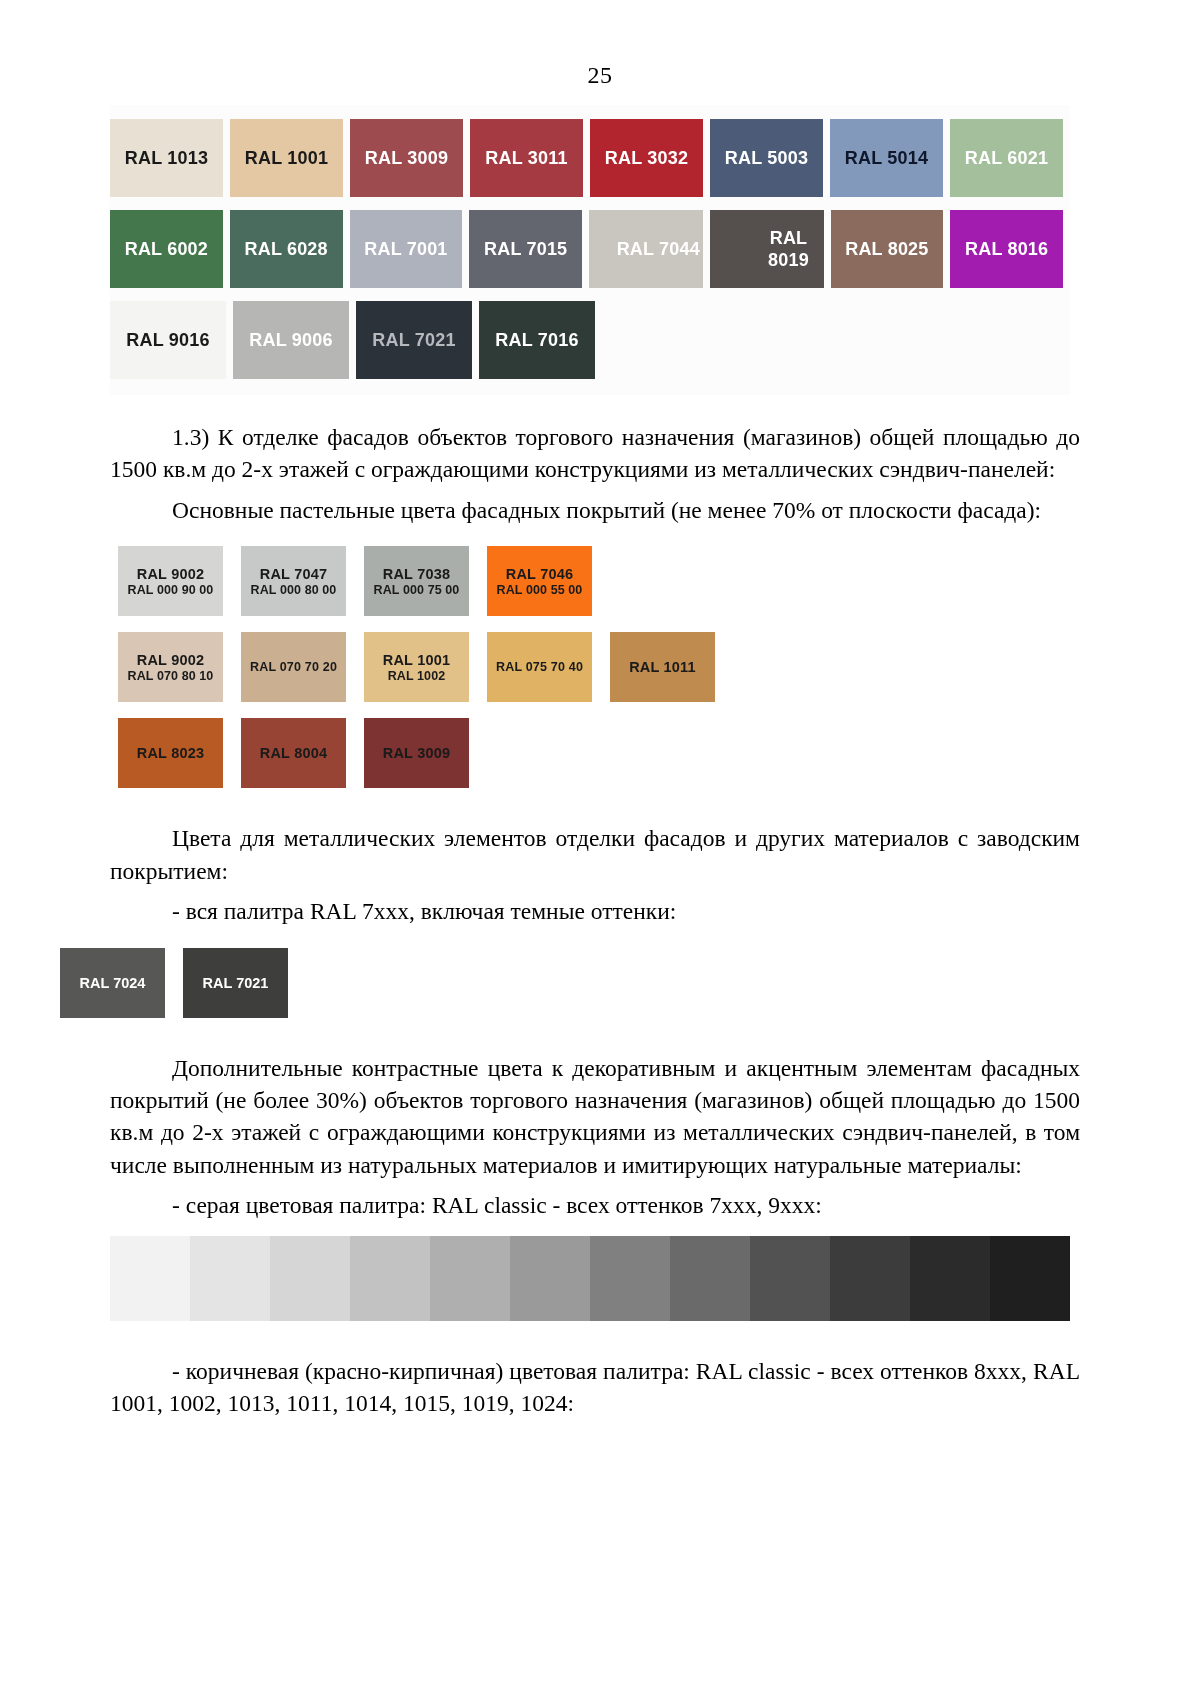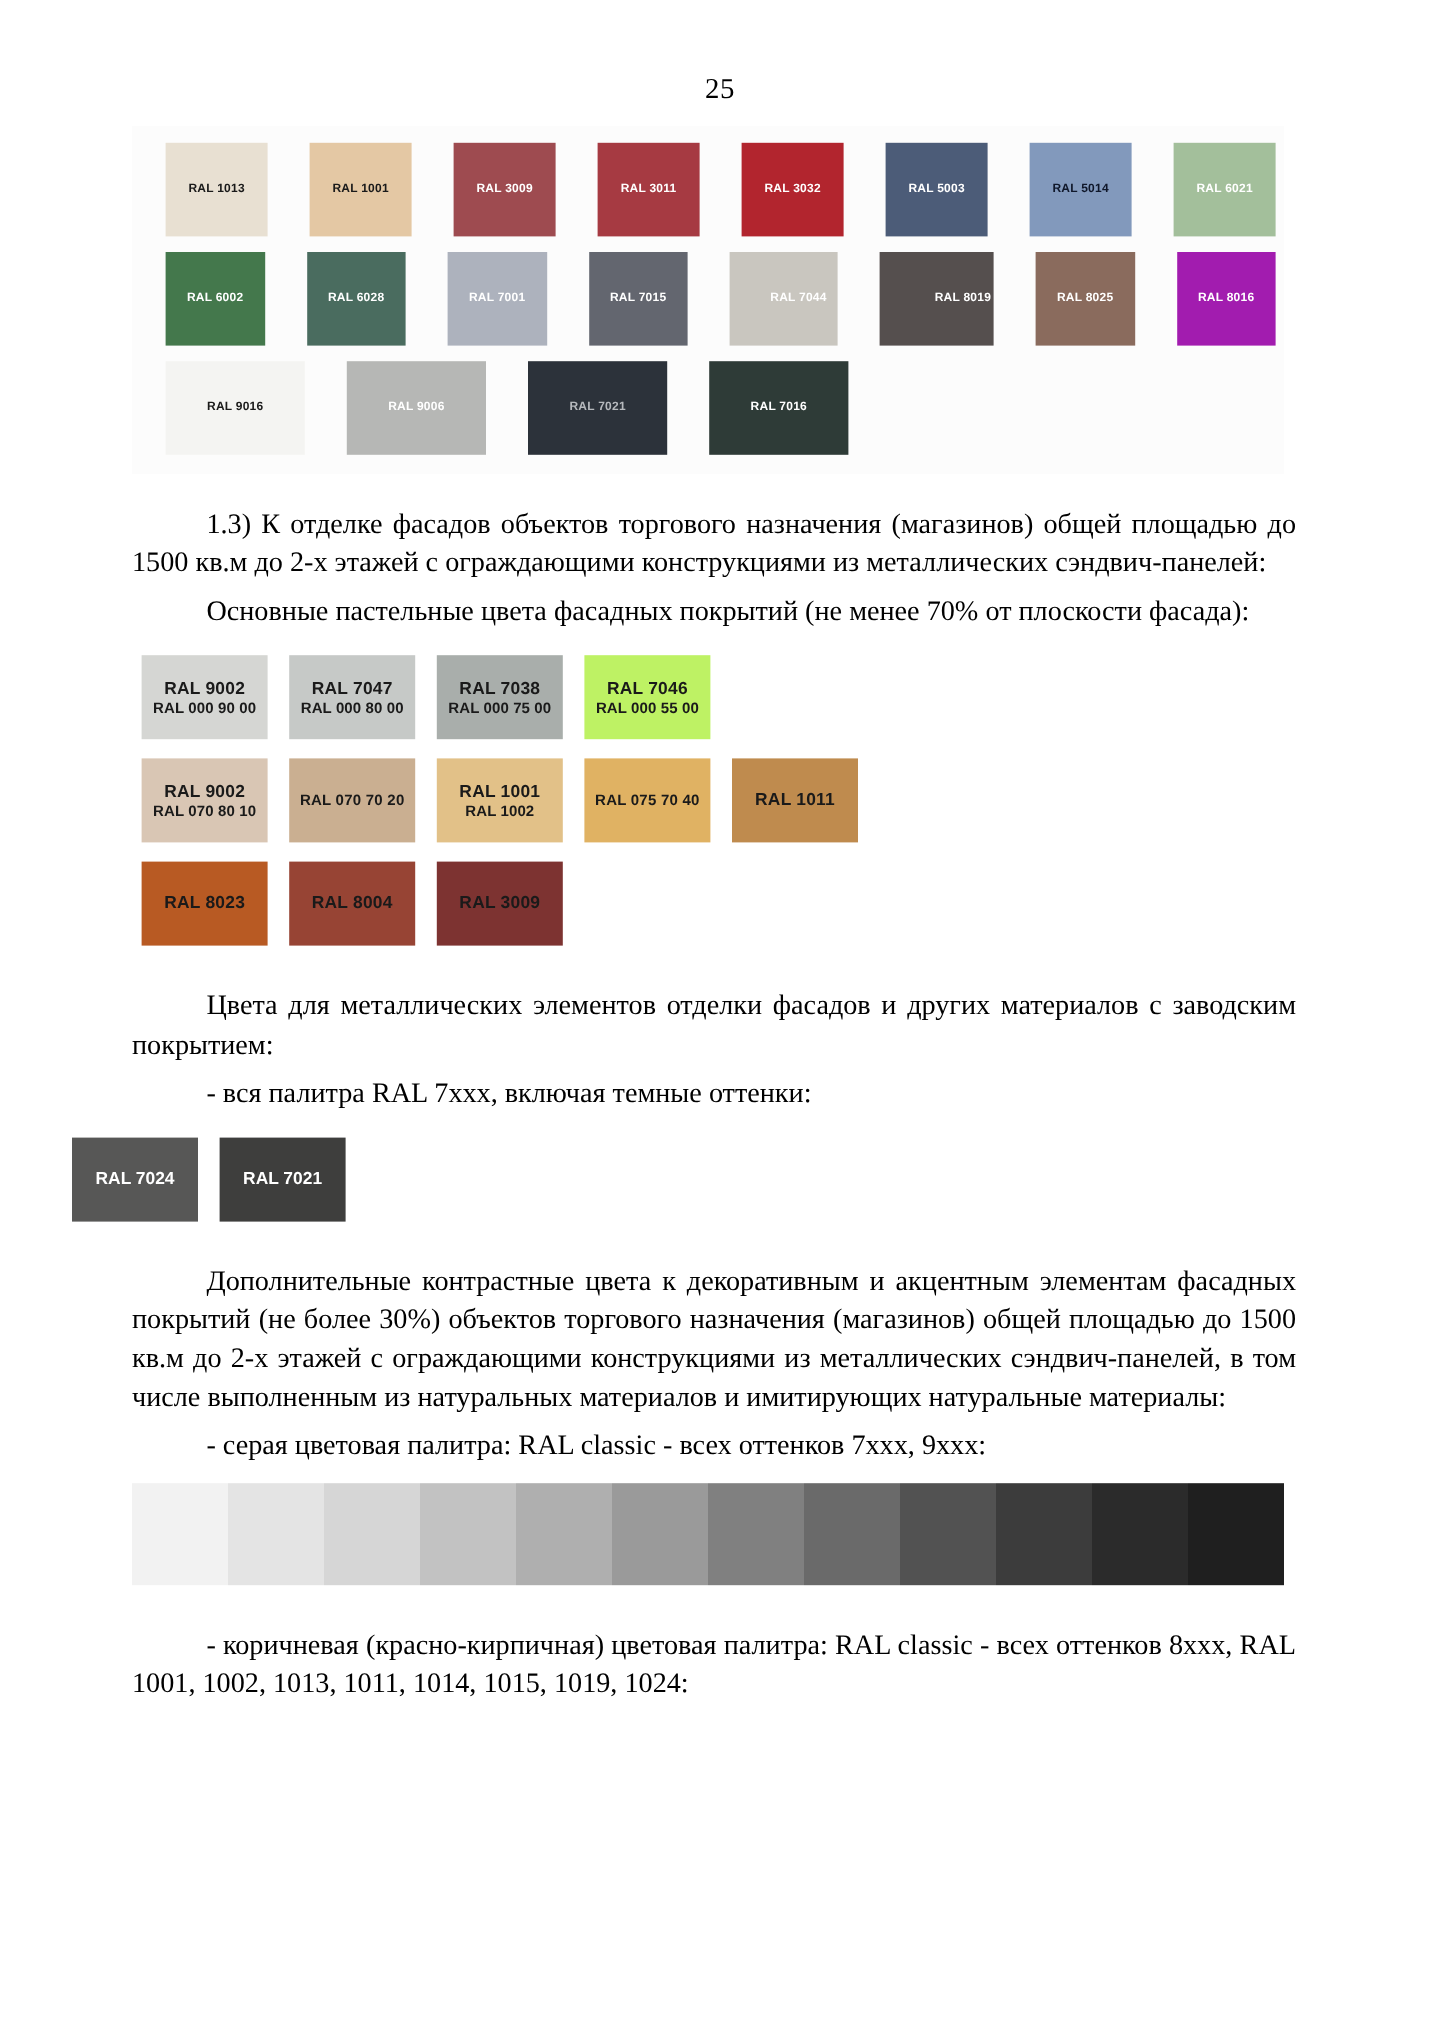--- a/index.html
+++ b/index.html
@@ -46,27 +46,26 @@
     margin-top: 13px;
   }
   .swatch {
     width: 116px;
     height: 78px;
     margin-right: 7px;
     display: flex;
     align-items: center;
     justify-content: center;
     font-family: "Liberation Sans", sans-serif;
-    font-size: 10px;
+    font-size: 18px;
     font-weight: 700;
     letter-spacing: 0.2px;
     text-align: center;
     line-height: 1.25;
     box-sizing: border-box;
-    margin-left: 28px;
   }
 
   
   .para {
     font-family: "Liberation Serif", serif;
     font-size: 23.5px;
     line-height: 1.38;
     text-align: justify;
     margin: 0 110px 0 110px;
     width: 970px;
@@ -206,21 +205,21 @@
           <span class="l2">RAL 000 90 00</span>
         </div>
         <div class="pastel-swatch" style="background: rgb(198, 201, 199);">
           <span class="l1">RAL 7047</span>
           <span class="l2">RAL 000 80 00</span>
         </div>
         <div class="pastel-swatch" style="background: rgb(169, 174, 171);">
           <span class="l1">RAL 7038</span>
           <span class="l2">RAL 000 75 00</span>
         </div>
-        <div class="pastel-swatch" style="background: #bef264;">
+        <div class="pastel-swatch" style="background: #f97316;">
           <span class="l1">RAL 7046</span>
           <span class="l2">RAL 000 55 00</span>
         </div>
       </div>
     <div class="pastel-row" id="pastel-row-1">
         <div class="pastel-swatch" style="background: rgb(217, 198, 180);">
           <span class="l1">RAL 9002</span>
           <span class="l2">RAL 070 80 10</span>
         </div>
         <div class="pastel-swatch small-only" style="background: rgb(202, 175, 145);">

